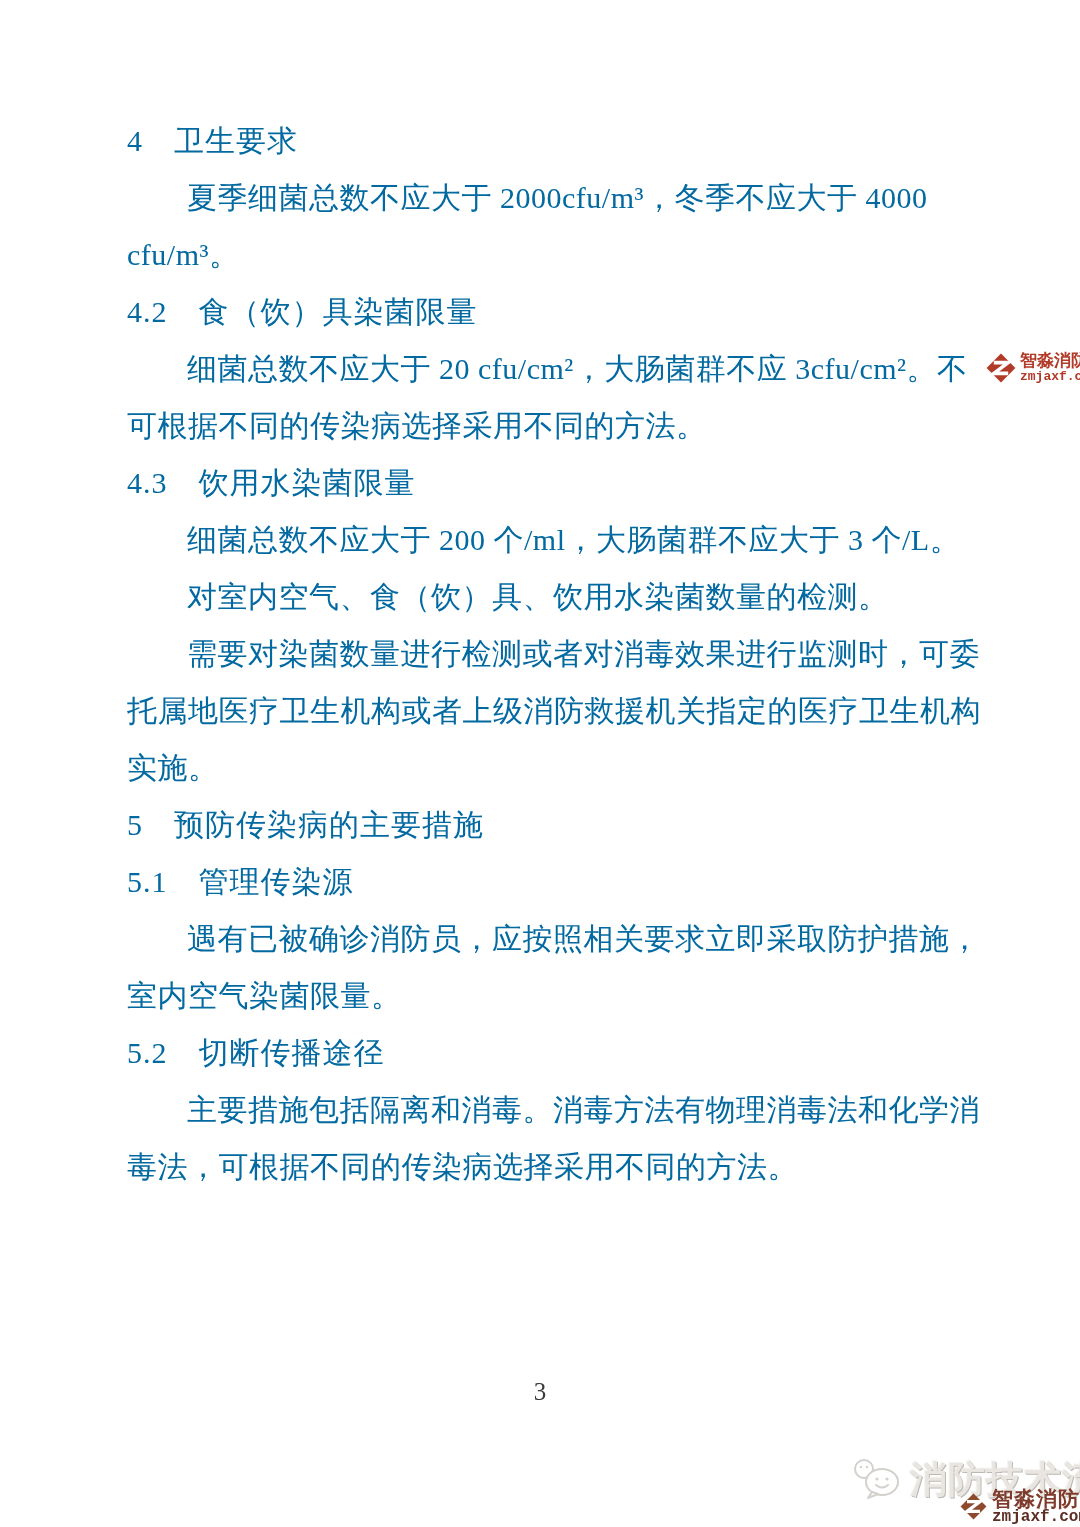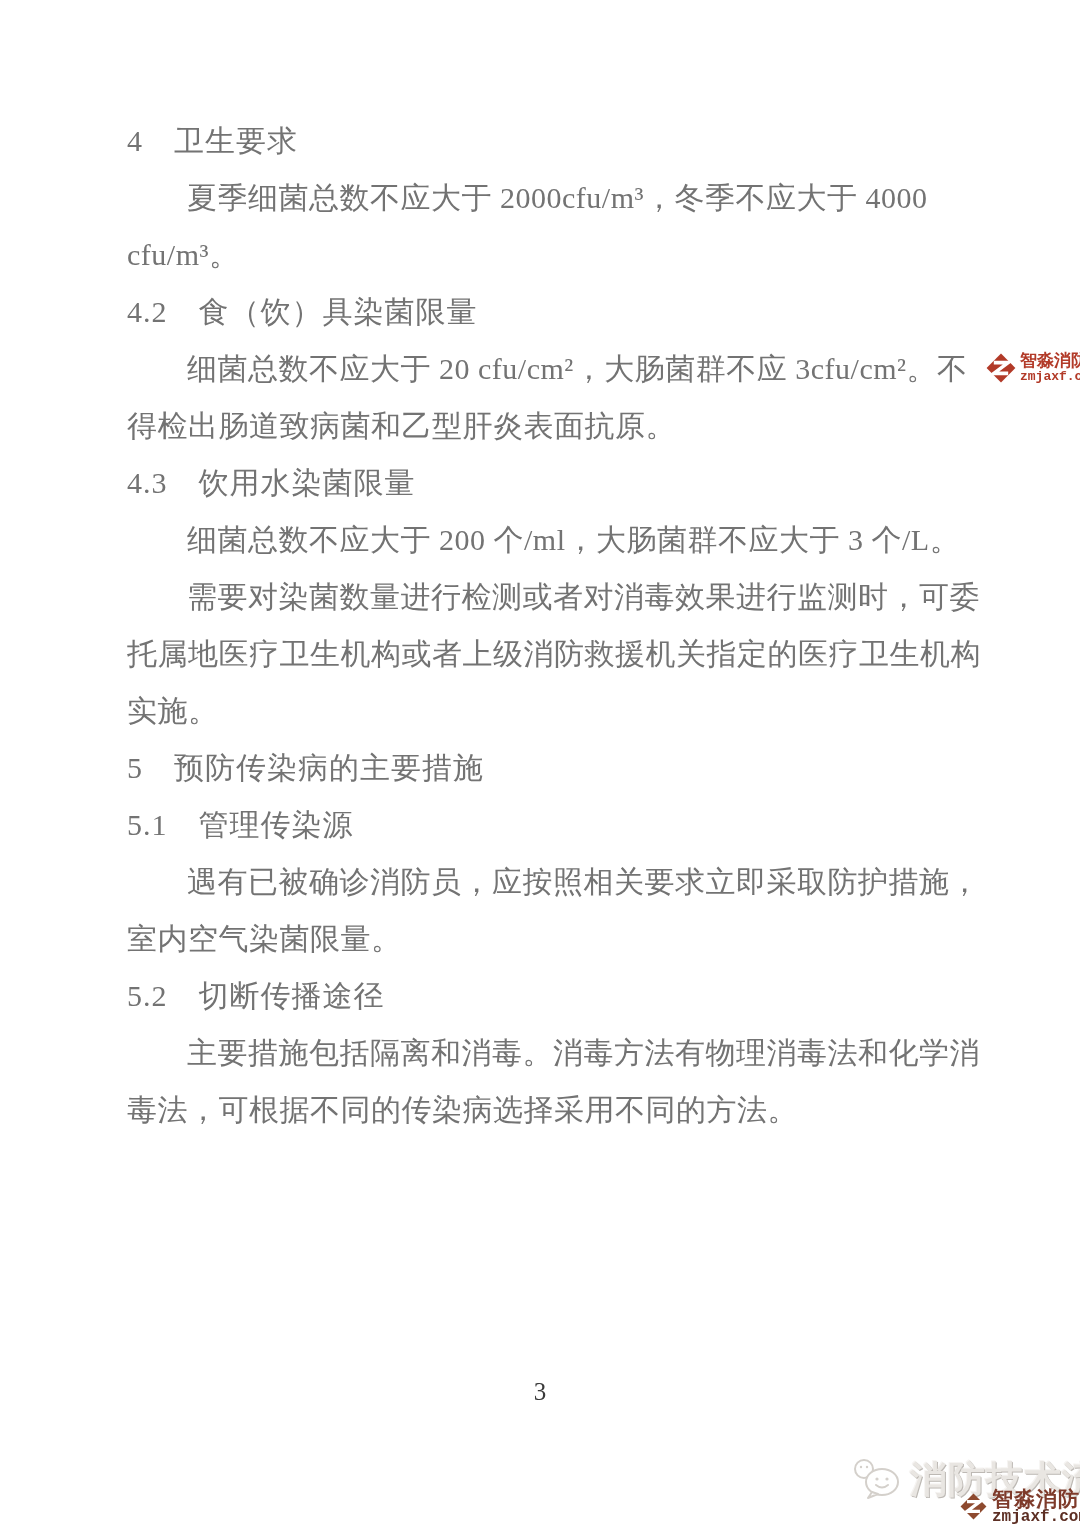--- a/index.html
+++ b/index.html
@@ -13,21 +13,21 @@
     font-family: "Liberation Serif", "DejaVu Serif", serif;
     color: #222222;
   }
   
   .doc-body {
     position: absolute;
     left: 127px;
     right: 128px;
     top: 112px;
     font-size: 30px;
-    color: #737373;
+    color: #0369a1;
   }
   .line {
     height: 57px;
     line-height: 57px;
     white-space: nowrap;
     letter-spacing: 0.5px;
   }
   .line.indent { text-indent: 2em; }
   .line.heading { letter-spacing: 1px; }
   .page-number {
@@ -89,23 +89,24 @@
 <body>
 
 <div class="page">
 
   <div class="doc-body">
       <div class="line heading">4　卫生要求</div>
       <div class="line indent">夏季细菌总数不应大于 2000cfu/m³，冬季不应大于 4000</div>
       <div class="line ">cfu/m³。</div>
       <div class="line heading">4.2　食（饮）具染菌限量</div>
       <div class="line indent">细菌总数不应大于 20 cfu/cm²，大肠菌群不应 3cfu/cm²。不</div>
-      <div class="line ">得检出肠道致病菌和乙型肝炎表面抗原。</div>
+      <div class="line ">可根据不同的传染病选择采用不同的方法。</div>
       <div class="line heading">4.3　饮用水染菌限量</div>
       <div class="line indent">细菌总数不应大于 200 个/ml，大肠菌群不应大于 3 个/L。</div>
+      <div class="line indent">对室内空气、食（饮）具、饮用水染菌数量的检测。</div>
       <div class="line indent">需要对染菌数量进行检测或者对消毒效果进行监测时，可委</div>
       <div class="line ">托属地医疗卫生机构或者上级消防救援机关指定的医疗卫生机构</div>
       <div class="line ">实施。</div>
       <div class="line heading">5　预防传染病的主要措施</div>
       <div class="line heading">5.1　管理传染源</div>
       <div class="line indent">遇有已被确诊消防员，应按照相关要求立即采取防护措施，</div>
       <div class="line ">室内空气染菌限量。</div>
       <div class="line heading">5.2　切断传播途径</div>
       <div class="line indent">主要措施包括隔离和消毒。消毒方法有物理消毒法和化学消</div>
       <div class="line ">毒法，可根据不同的传染病选择采用不同的方法。</div>

